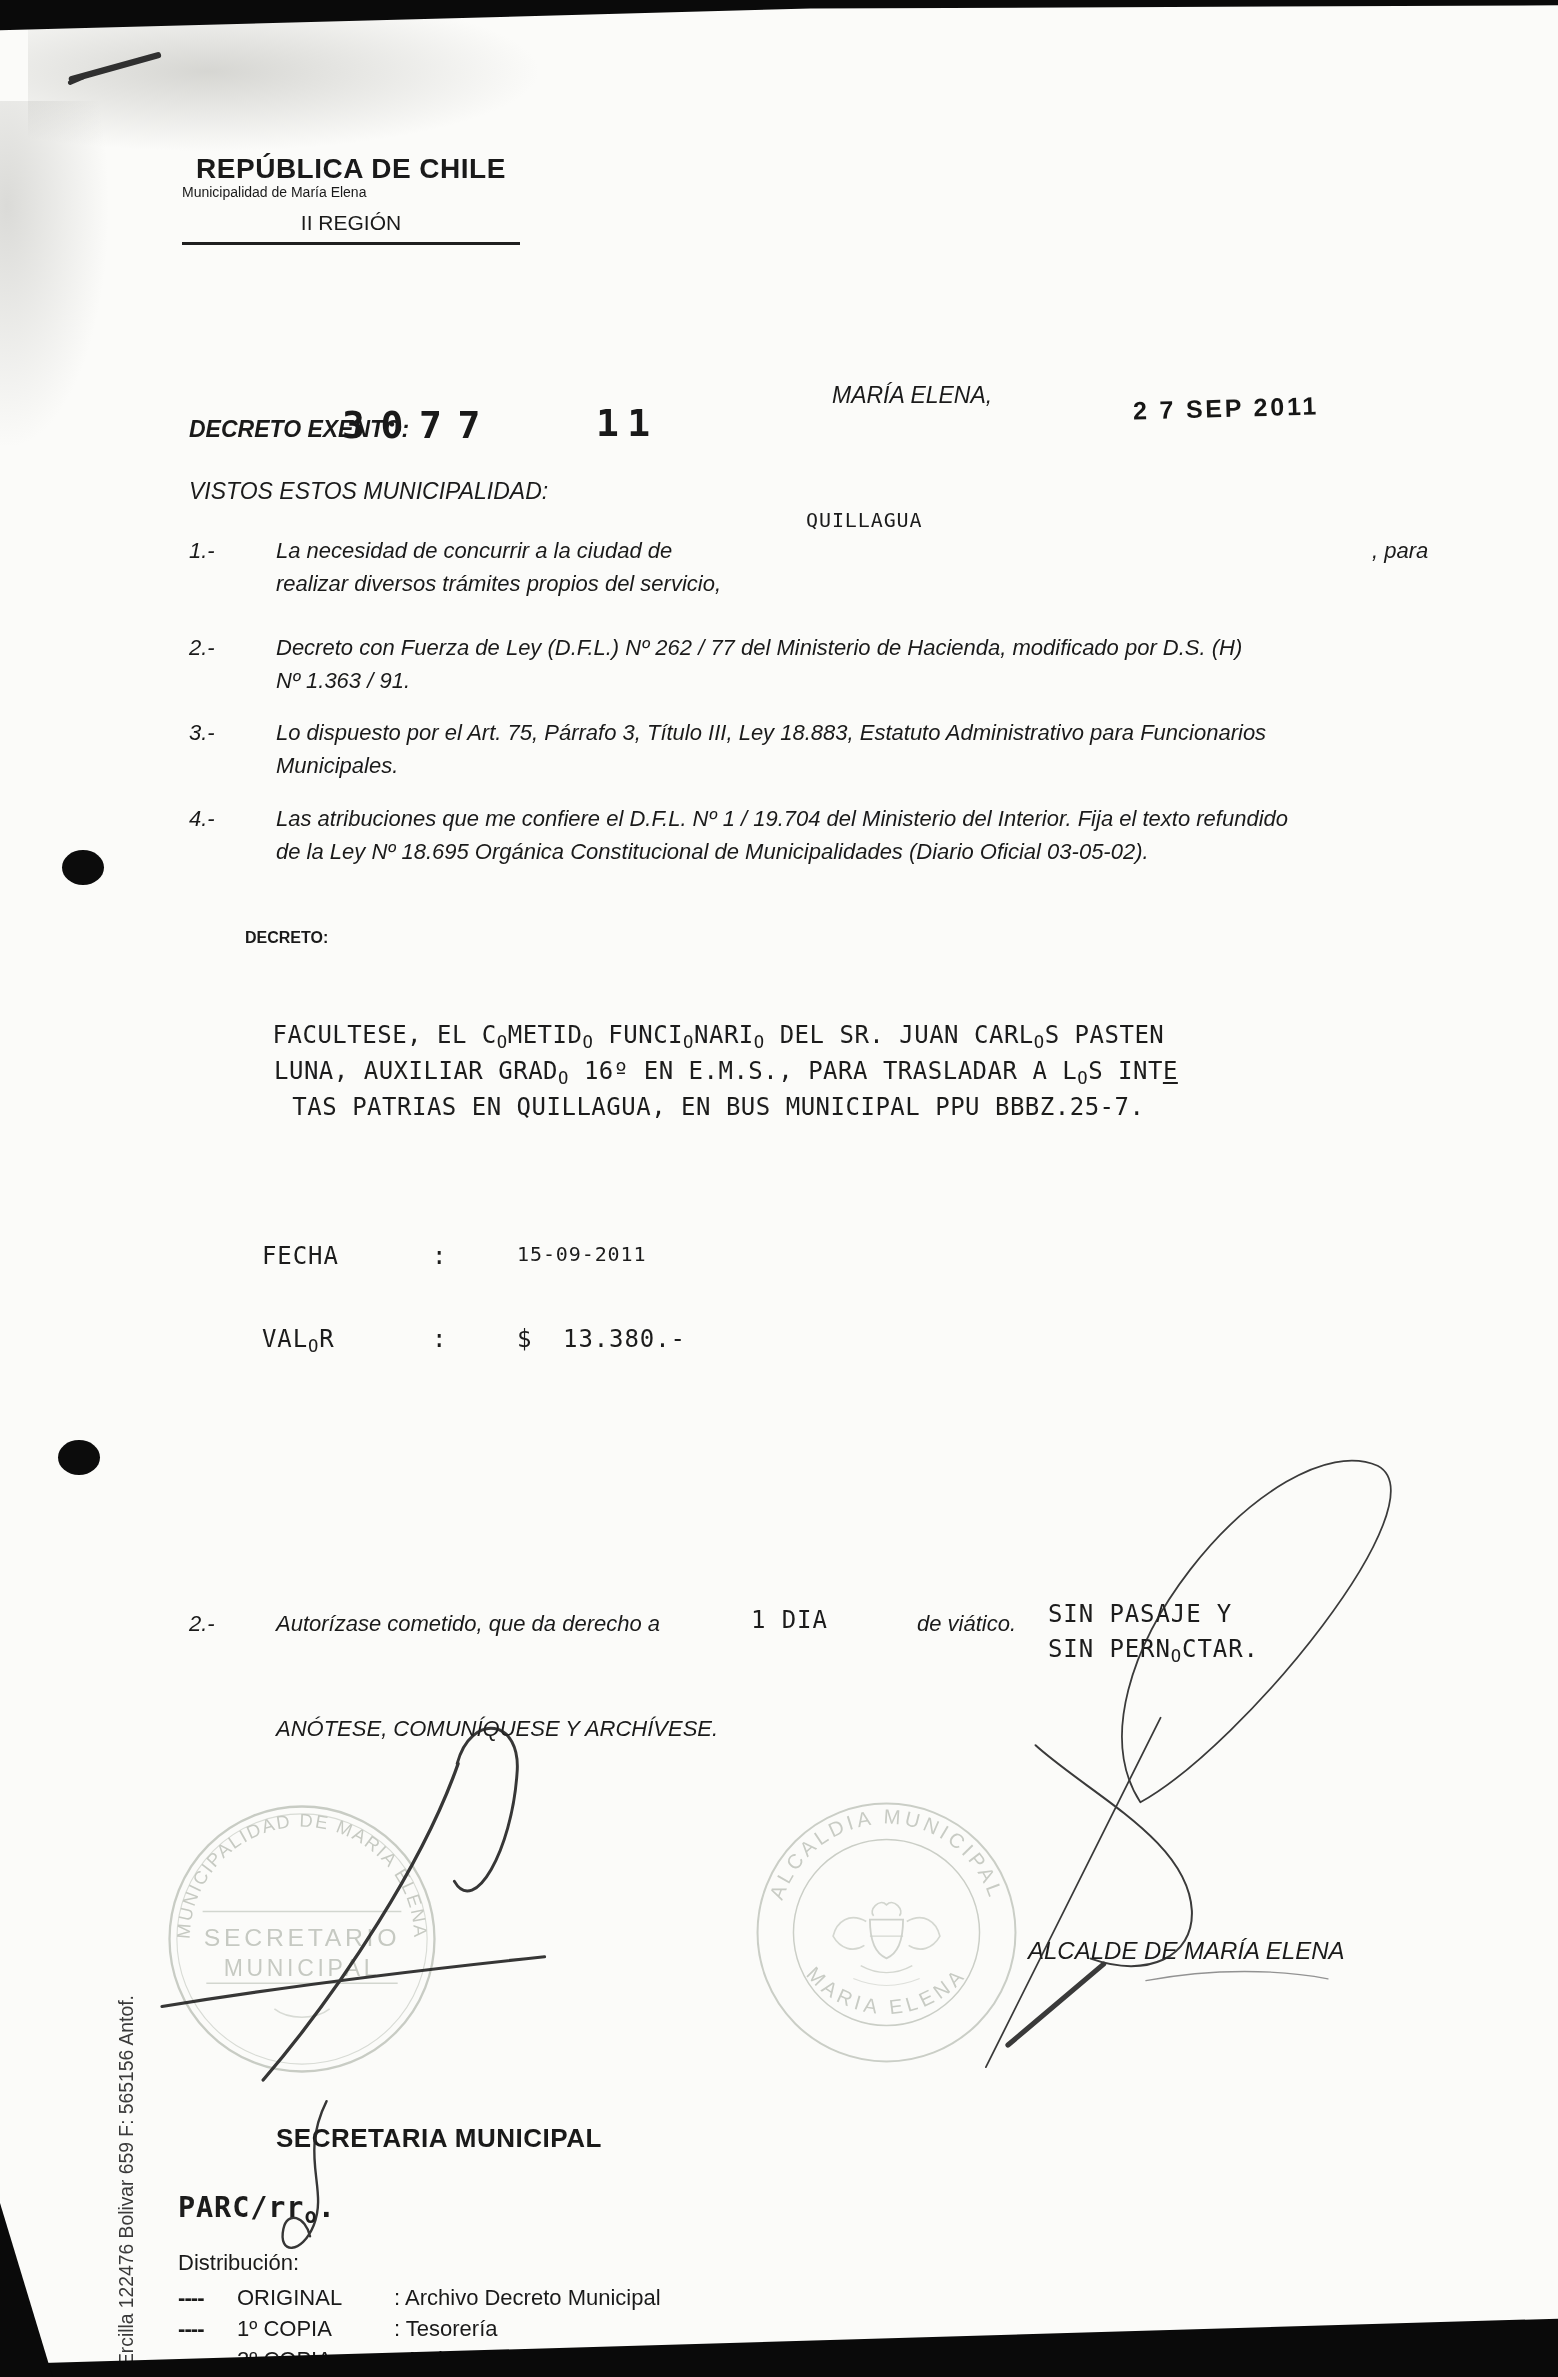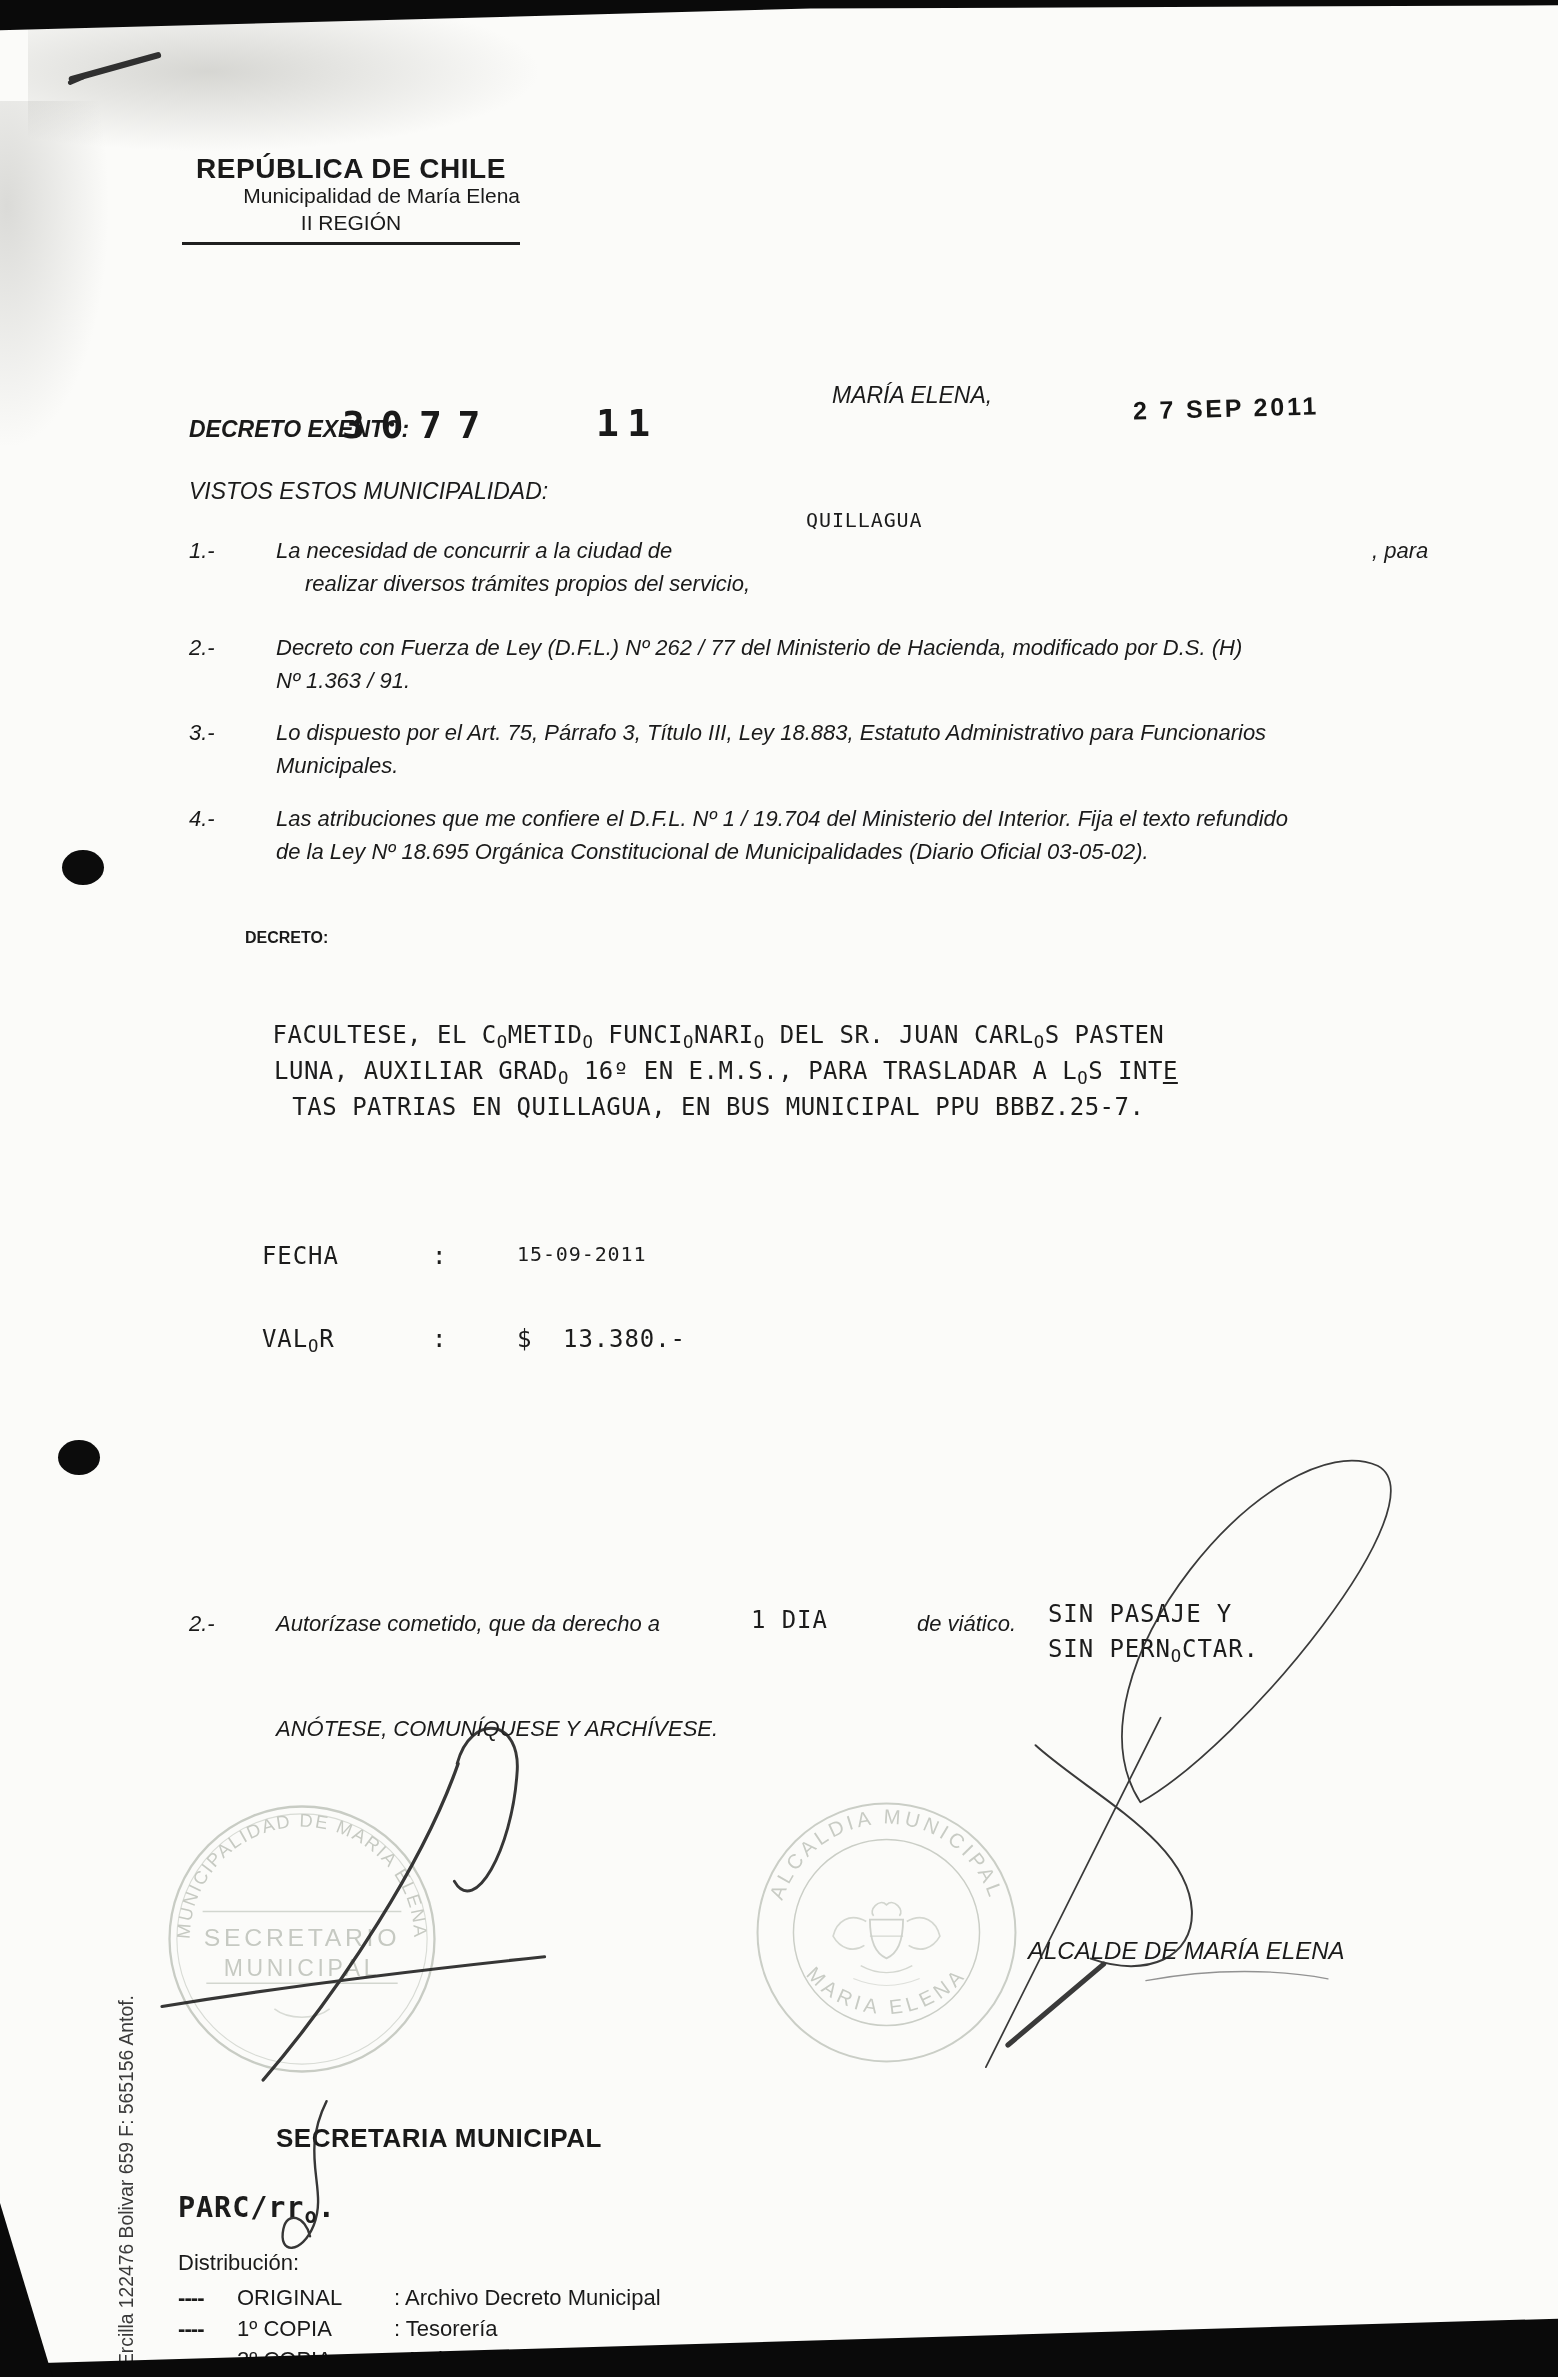--- a/index.html
+++ b/index.html
@@ -27,37 +27,37 @@
 
   <div class="abs smudge" style="left:28px;top:4.6px;width:515px;height:147px;background:radial-gradient(ellipse at 35% 45%, rgba(158,158,152,0.40), rgba(158,158,152,0) 70%);"></div>
   <div class="abs smudge" style="left:-37px;top:101px;width:147px;height:349px;background:radial-gradient(ellipse at 30% 30%, rgba(150,150,145,0.32), rgba(150,150,145,0) 70%);"></div>
 
   <svg class="abs" style="left:55px;top:37px;" width="129" height="64" viewBox="0 0 140 70">
     <path d="M18,46 L112,20" stroke="#303030" stroke-width="7" stroke-linecap="round" fill="none"></path>
     <path d="M16,50 L30,44" stroke="#303030" stroke-width="5" stroke-linecap="round" fill="none"></path>
   </svg>
 
   <div class="abs doc bold" style="left:182px;top:153px;width:338px;text-align:center;font-size:28px;letter-spacing:0.5px;">REPÚBLICA DE CHILE</div>
-  <div class="abs doc" style="left:182px;top:184px;width:338px;text-align:right;font-size:21px;">Municipalidad de María Elena</div>
+  <div class="abs doc" style="left:182px;top:184px;width:338px;text-align:left;font-size:14px;">Municipalidad de María Elena</div>
   <div class="abs doc" style="left:182px;top:211px;width:338px;text-align:center;font-size:21px;">II REGIÓN</div>
   <div class="abs" style="left:182px;top:242px;width:338px;height:2.8px;background:#1f1f1f;"></div>
 
   <div class="abs doc it bold" style="left:189px;top:416px;font-size:23px;">DECRETO EXENTO:</div>
   <div class="abs tw bold" style="left:342px;top:403px;font-size:38px;letter-spacing:15.6px;color:#191919;">3077</div>
   <div class="abs tw bold" style="left:596px;top:401px;font-size:38px;letter-spacing:8.3px;color:#191919;">11</div>
   <div class="abs doc it" style="left:832px;top:382px;font-size:23px;">MARÍA ELENA,</div>
   <div class="abs doc bold" style="left:1133px;top:394px;font-size:25px;letter-spacing:2.8px;color:#161616;transform:rotate(-1.6deg);">2 7 SEP 2011</div>
 
   <div class="abs doc it" style="left:189px;top:478px;font-size:23px;">VISTOS ESTOS MUNICIPALIDAD:</div>
 
   <div class="abs doc it item-text" style="left:189px;top:538px;">1.-</div>
   <div class="abs doc it item-text" style="left:276px;top:538px;">La necesidad de concurrir a la ciudad de</div>
   <div class="abs tw" style="left:806px;top:508px;font-size:20px;letter-spacing:0.9px;">QUILLAGUA</div>
   <div class="abs doc it item-text" style="left:1372px;top:538px;">, para</div>
-  <div class="abs doc it item-text" style="left:276px;top:571px;margin-left:29px;">realizar diversos trámites propios del servicio,</div>
+  <div class="abs doc it item-text" style="left:276px;top:571px;">realizar diversos trámites propios del servicio,</div>
 
   <div class="abs doc it item-text" style="left:189px;top:635px;">2.-</div>
   <div class="abs doc it item-text" style="left:276px;top:635px;">Decreto con Fuerza de Ley (D.F.L.) Nº 262 / 77 del Ministerio de Hacienda, modificado por D.S. (H)</div>
   <div class="abs doc it item-text" style="left:276px;top:668px;">Nº 1.363 / 91.</div>
 
   <div class="abs doc it item-text" style="left:189px;top:720px;">3.-</div>
   <div class="abs doc it item-text" style="left:276px;top:720px;">Lo dispuesto por el Art. 75, Párrafo 3, Título III, Ley 18.883, Estatuto Administrativo para Funcionarios</div>
   <div class="abs doc it item-text" style="left:276px;top:753px;">Municipales.</div>
 
   <div class="abs doc it item-text" style="left:189px;top:806px;">4.-</div>

